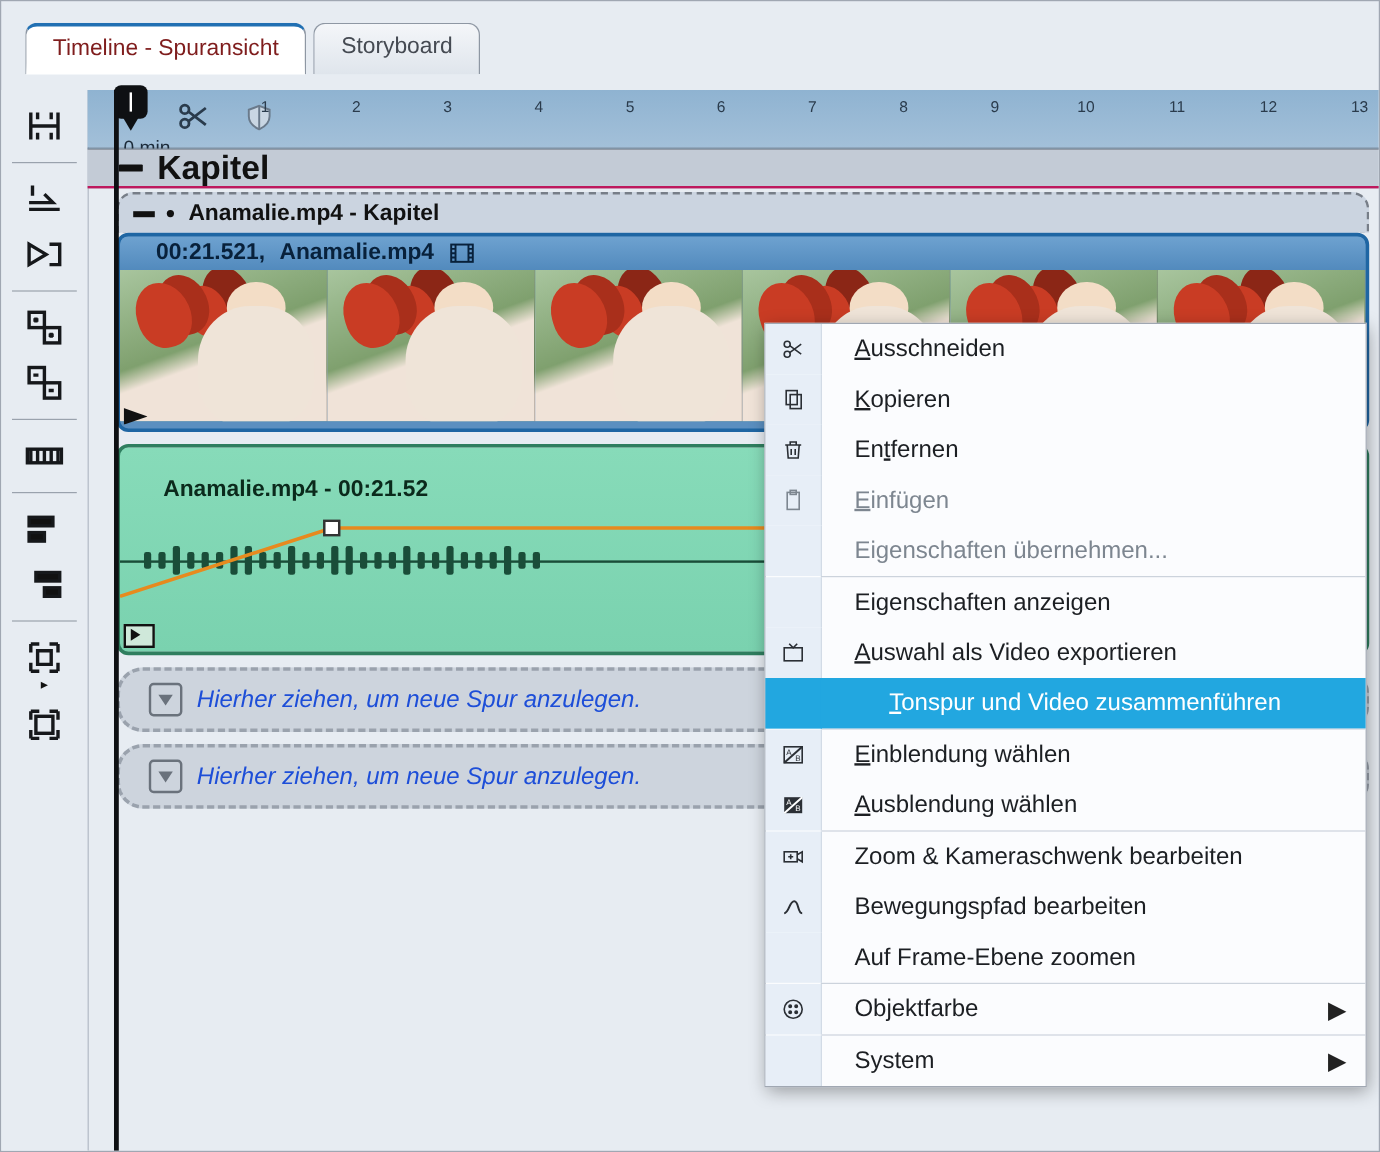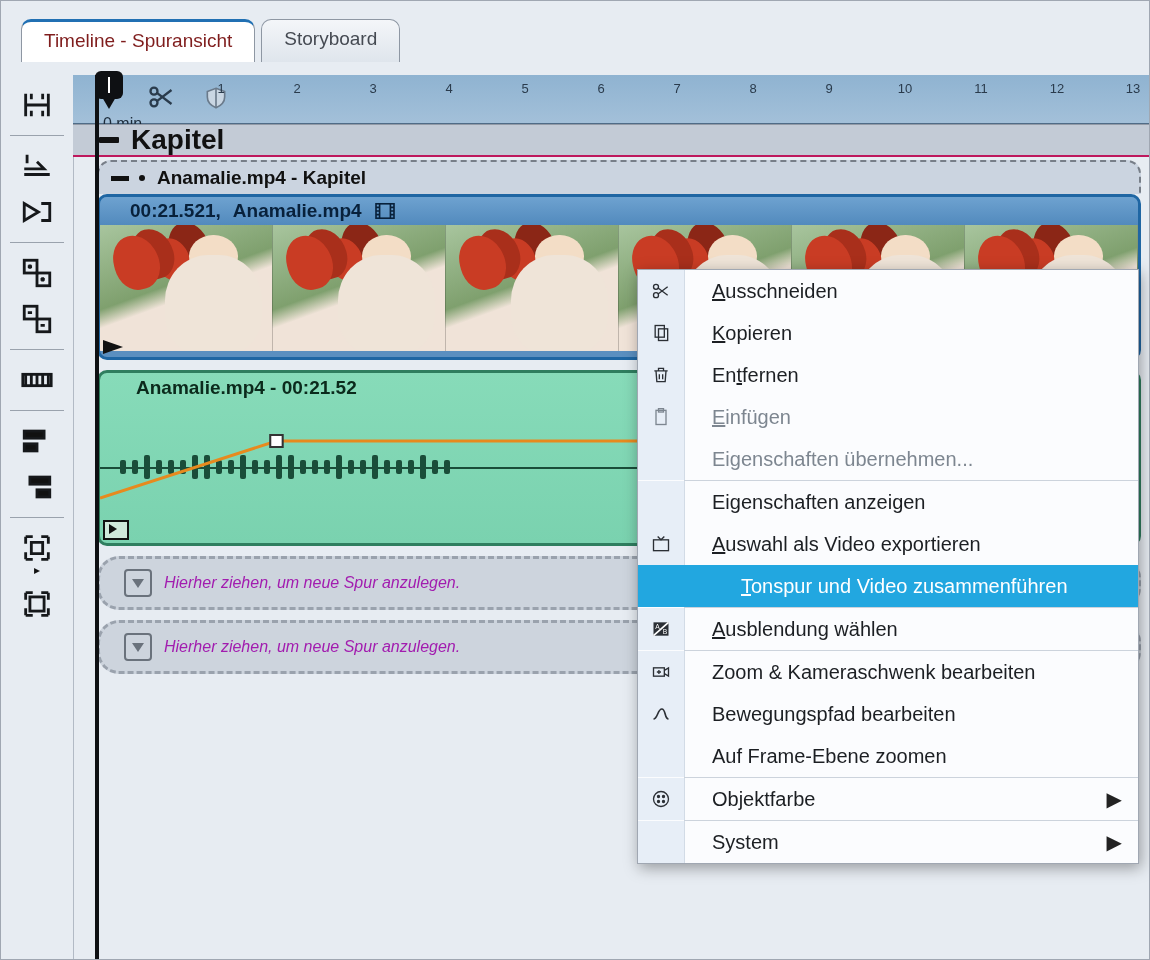--- a/index.html
+++ b/index.html
@@ -63,34 +63,34 @@
                     display:flex;align-items:center;padding-left:30px;gap:12px;}
   .video-clip .thumbs{position:absolute;left:0;right:0;top:28px;bottom:6px;display:flex;}
   .thumb{flex:1;background:linear-gradient(160deg,#a8c59e 0%,#7fa06e 45%,#f0e3d8 55%,#f0e3d8 100%);border-right:1px solid rgba(0,0,0,.2);position:relative;overflow:hidden;}
   .thumb::before{content:"";position:absolute;left:8%;top:8%;width:26%;height:44%;background:#c93c24;border-radius:50% 60% 48% 52%;transform:rotate(-15deg);box-shadow:18px -4px 0 -2px #a92f1b,36px 6px 0 -6px #c93c24,55px -2px 0 -3px #8b2616;}
   .thumb::after{content:"";position:absolute;right:6%;bottom:-4%;width:56%;height:80%;background:#efe4d8;border-radius:45% 45% 40% 40%;}
   .thumb .face{position:absolute;right:20%;top:8%;width:28%;height:34%;background:#f3ddc6;border-radius:50%;}
   .video-clip .playicon{position:absolute;left:3px;bottom:3px;width:20px;height:14px;background:#111;clip-path:polygon(0 0,100% 50%,0 100%);}
 
   
   .audio-clip{margin:10px 8px 0 24px;height:170px;border:3px solid #2f7e5f;border-radius:10px;background:linear-gradient(#87dbb9,#7ad2af);position:relative;overflow:hidden;}
-  .audio-clip .head{height:30px;color:#0b2a1c;font-size:19px;font-weight:600;padding:4px 12px 0 36px;}
+  .audio-clip .head{height:30px;color:#0b2a1c;font-size:19px;font-weight:600;padding:4px 12px 0 36px;margin-top:20px;}
   .wave{position:absolute;left:0;right:0;top:74px;height:40px;}
   .wave .mid{position:absolute;left:0;right:0;top:50%;border-top:2px solid #1a4d39;}
   .wave .blips{position:absolute;left:0;right:0;top:0;bottom:0;display:flex;align-items:center;gap:6px;padding-left:20px;}
   .wave .blips span{width:6px;height:14px;background:#1a4d39;border-radius:2px;}
   .wave .blips span.tall{height:24px;}
   .keyframe-line{position:absolute;left:0;right:0;bottom:36px;}
   .keyframe-line svg{width:100%;height:70px;}
   .audio-clip .playicon{position:absolute;left:3px;bottom:3px;width:22px;height:16px;border:2px solid #111;background:#cfe8da;}
   .audio-clip .playicon::after{content:"";position:absolute;left:4px;top:2px;border-left:8px solid #111;border-top:5px solid transparent;border-bottom:5px solid transparent;}
 
   
   .drop{margin:10px 8px 0 24px;height:48px;border:3px dashed var(--drop-border);border-radius:22px;background:var(--drop);
-        display:flex;align-items:center;gap:12px;padding-left:24px;color:#a21caf;font-size:16px;font-style:italic;}
+        display:flex;align-items:center;gap:12px;padding-left:24px;color:#1d4ed8;font-size:20px;font-style:italic;}
   .drop .arrow{width:24px;height:24px;border:2px solid #6a727c;border-radius:4px;display:flex;align-items:center;justify-content:center;}
   .drop .arrow::after{content:"";width:0;height:0;border-left:6px solid transparent;border-right:6px solid transparent;border-top:9px solid #6a727c;}
 
   
   .context{position:absolute;left:636px;top:268px;width:500px;background:var(--menu-bg);z-index:20;
            box-shadow:2px 4px 14px rgba(0,0,0,.35);border:1px solid #a0a7b2;}
   .context .row{display:flex;align-items:center;height:42px;font-size:20px;color:#1c1f23;cursor:pointer;position:relative;}
   .context .row.disabled{color:var(--grey-text);cursor:default;}
   .context .row .icon-col{width:46px;height:100%;display:flex;align-items:center;justify-content:center;background:var(--menu-icon);border-right:1px solid #d2dbe6;}
   .context .row .label{padding-left:27px;}
@@ -368,20 +368,31 @@
     <span class="label"><u>A</u><span>uswahl als Video exportieren</span></span>
   </div>
   <div class="row highlight">
     <span class="icon-col"></span>
     <span class="label"><u>T</u><span>onspur und Video zusammenführen</span></span>
   </div>
   <div class="sep"></div>
   <div class="row">
     <span class="icon-col">
         <svg viewBox="0 0 24 24">
+          <rect x="3" y="4" width="18" height="16"></rect>
+          <path d="M3 20L21 4" stroke-width="2"></path>
+          <text x="5" y="12" font-size="8" fill="#2b2f35" stroke="none">A</text>
+          <text x="14" y="18" font-size="8" fill="#2b2f35" stroke="none">B</text>
+        </svg>
+      </span>
+    <span class="label"><u>E</u><span>inblendung wählen</span></span>
+  </div>
+  <div class="row">
+    <span class="icon-col">
+        <svg viewBox="0 0 24 24">
           <rect x="3" y="4" width="18" height="16" fill="#2b2f35" stroke="none"></rect>
           <path d="M3 20L21 4" stroke="#fff" stroke-width="2"></path>
           <text x="5" y="12" font-size="8" fill="#fff" stroke="none">A</text>
           <text x="14" y="18" font-size="8" fill="#fff" stroke="none">B</text>
         </svg>
       </span>
     <span class="label"><u>A</u><span>usblendung wählen</span></span>
   </div>
   <div class="sep"></div>
   <div class="row">

